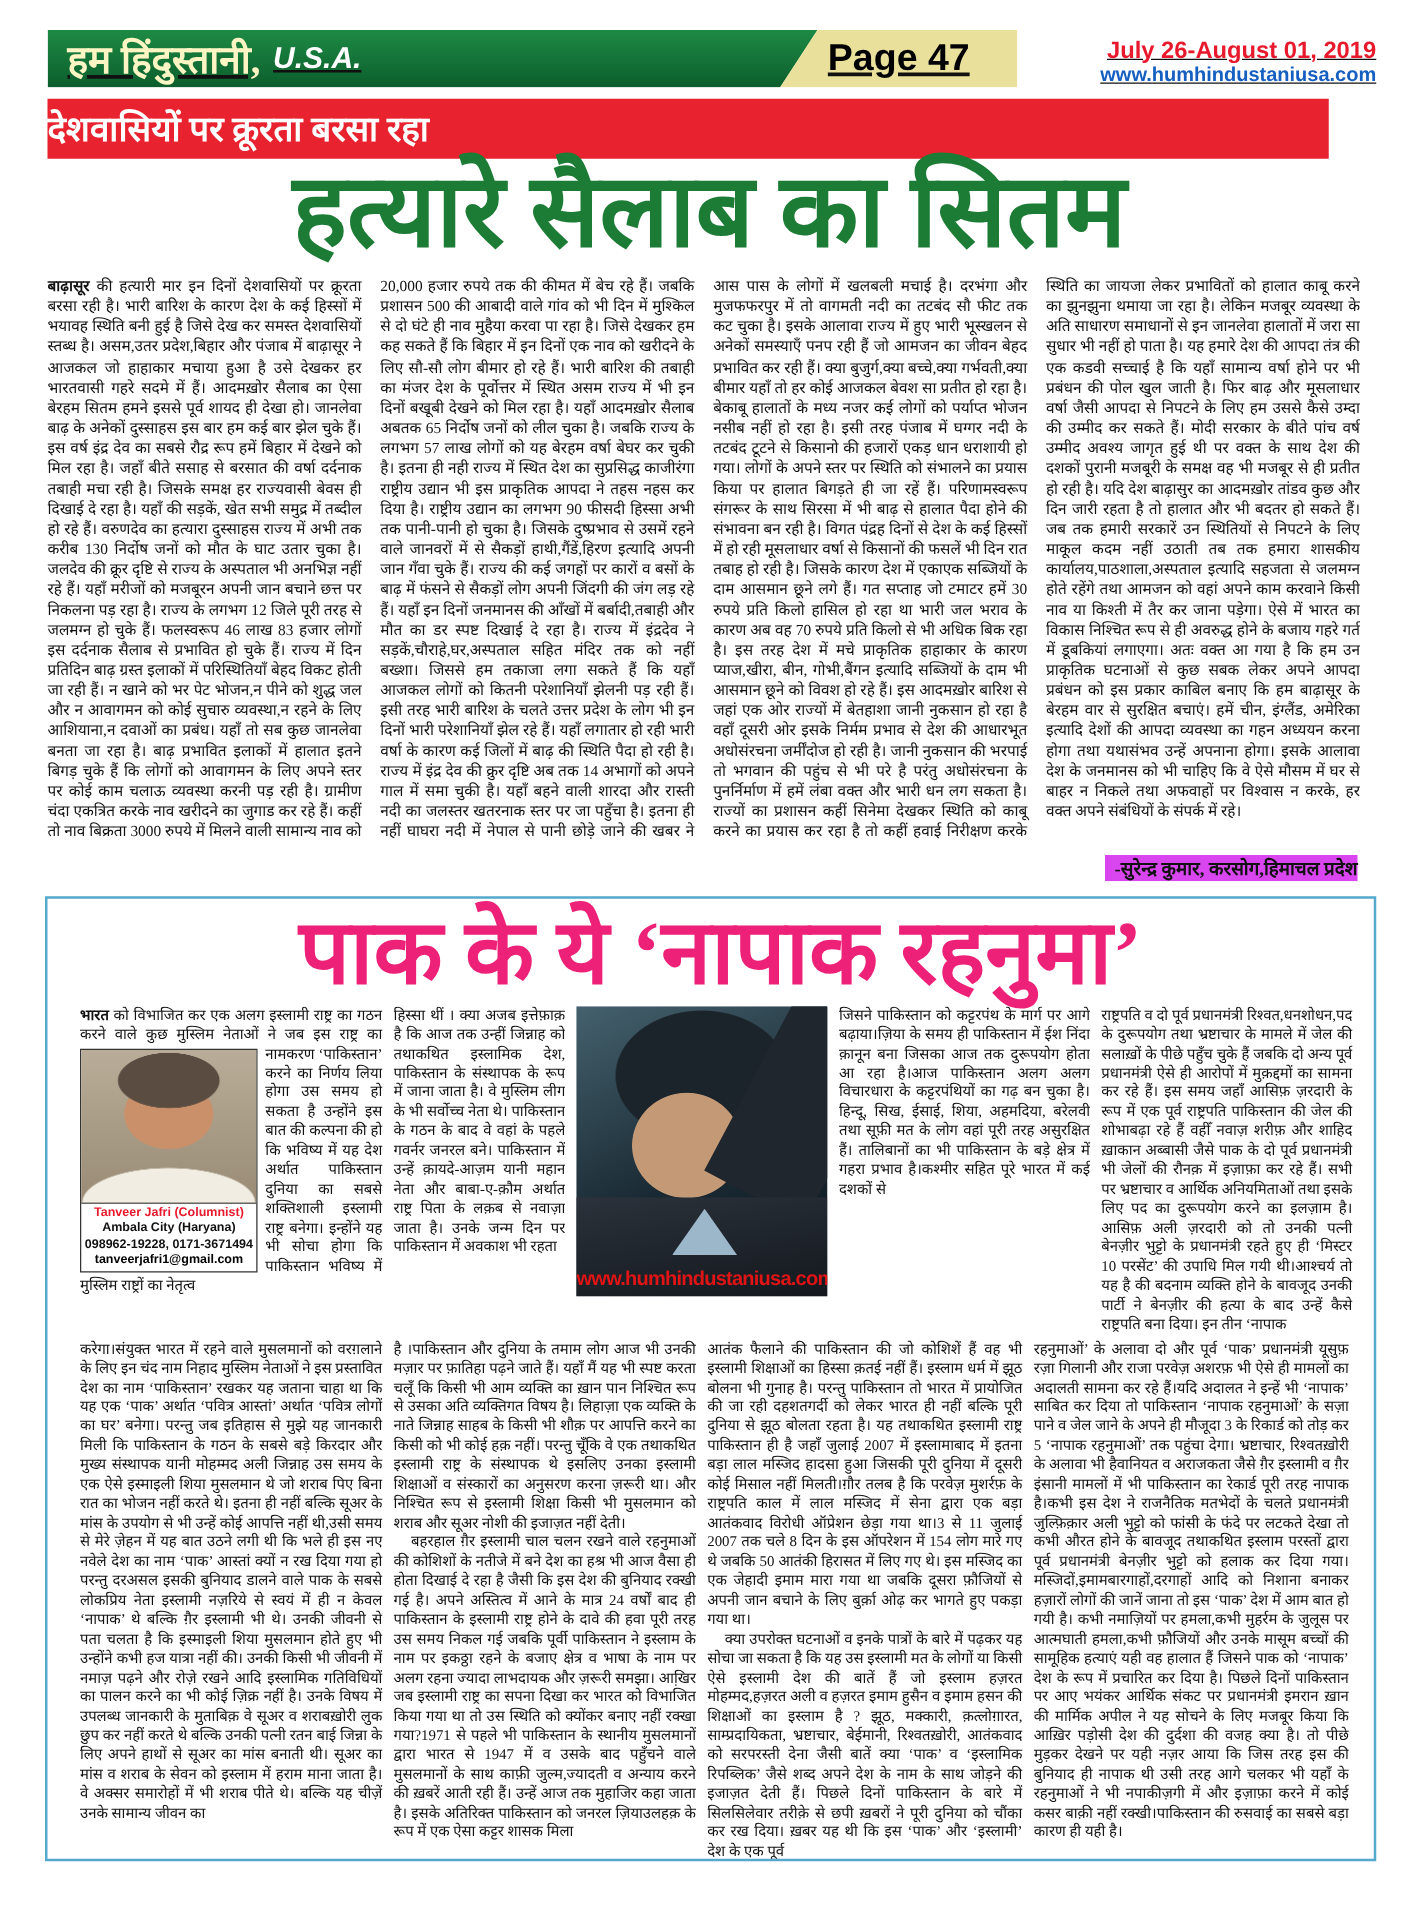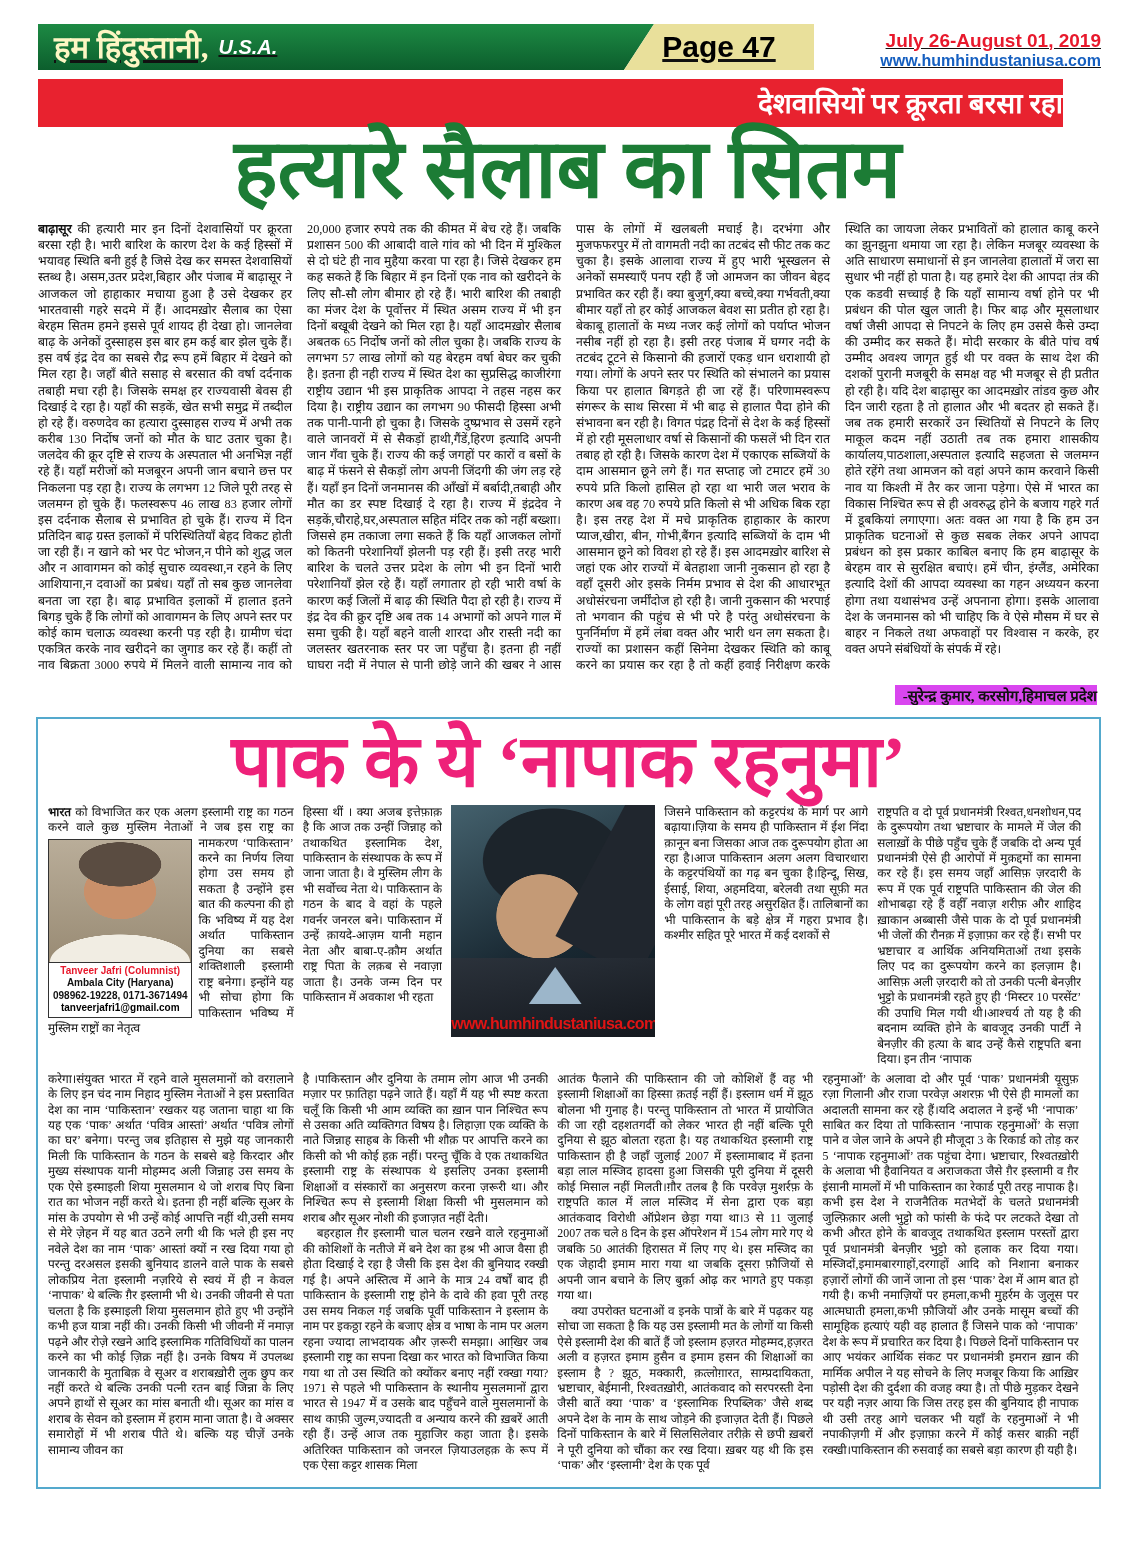--- a/index.html
+++ b/index.html
@@ -5,41 +5,41 @@
   html,body{margin:0;padding:0;background:#ffffff;}
   .page{position:relative;width:1135px;height:1544px;background:#fff;overflow:hidden;
         font-family:"Liberation Serif","DejaVu Serif",serif;color:#111;}
   
   .header{display:flex;justify-content:space-between;align-items:flex-end;margin:24px 34px 0 38px;text-decoration:underline;}
   .logo-band{display:flex;height:46px;}
   .logo-green{background:linear-gradient(#1d8a44,#0c5e2d);width:600px;
       clip-path:polygon(0 0,100% 0,calc(100% - 30px) 100%,0 100%);
       display:flex;align-items:center;padding-left:16px;}
   .logo-hindi{color:#fdf6c4;font-weight:bold;font-size:31px;line-height:1;}
-  .logo-usa{color:#ffffff;font-style:italic;font-weight:bold;font-size:20px;margin-left:10px;font-family:"Liberation Sans",sans-serif;}
+  .logo-usa{color:#ffffff;font-style:italic;font-weight:bold;font-size:24px;margin-left:10px;font-family:"Liberation Sans",sans-serif;}
   .page-box{background:#e9e09b;margin-left:-30px;width:190px;
       clip-path:polygon(30px 0,100% 0,100% 100%,0 100%);
       display:flex;align-items:center;justify-content:center;
       font-family:"Liberation Sans",sans-serif;font-weight:bold;font-size:30px;color:#000;}
   .issue-block{text-align:right;line-height:1.15;font-family:"Liberation Sans",sans-serif;margin-top:2px;}
   .issue-date{color:#e8192c;font-weight:bold;font-size:19px;}
   .issue-url{color:#155fc0;font-weight:bold;font-size:16px;text-decoration:none;display:block;}
   
-  .kicker{margin:9px 72px 0 38px;background:#e8222f;color:#fff;text-align:right;
+  .kicker{margin:9px 72px 0 38px;background:#e8222f;color:#fff;text-align:left;
       font-weight:bold;font-size:28px;padding:4px 0 6px 0;}
   .headline1{color:#1c7c35;text-align:center;font-weight:900;font-size:82px;line-height:1.0;
       margin:2px 0 0 0;letter-spacing:0px;white-space:nowrap;}
   
-  .a1-wrap{position:relative;margin:10px 36px 0 38px;height:484px;overflow:hidden;}
+  .a1-wrap{position:relative;margin:10px 47px 0 38px;height:484px;overflow:hidden;}
   .a1-cols{columns:4;column-gap:15px;height:484px;
       font-size:12.3px;line-height:1.315;text-align:justify;}
   .lead-word{font-weight:bold;}
   .a1-sign{position:absolute;right:2px;bottom:0;background:#d946ef;font-weight:bold;font-size:15px;padding-left:8px;}
   
-  .a2-frame{margin:12px 34px 0 36px;border:2px solid #54a9cd;padding:4px 10px 8px 10px;height:772px;
+  .a2-frame{margin:12px 34px 0 36px;border:2px solid #54a9cd;padding:4px 10px 8px 26px;height:772px;
       box-sizing:border-box;overflow:hidden;}
   .headline2{color:#ee2179;text-align:center;font-weight:900;font-size:72px;line-height:1.05;
       margin:2px 0 4px 0;white-space:nowrap;}
   .a2-zone{display:flex;gap:9px;}
   .z1{height:262px;margin-top:4px;}
   .z2{height:438px;margin-top:5px;}
   .a2col{flex:0 0 auto;overflow:hidden;height:100%;font-size:11.9px;line-height:1.3;text-align:justify;}
   .w-a1{width:23.6%;}.w-b1{width:13.4%;}.w-p1{width:19.6%;}.w-c1{width:19.6%;}.w-d1{width:19.6%;}
   .w-a2{width:23.6%;}.w-b2{width:23.6%;}.w-c2{width:24.6%;}.w-d2{width:24.6%;}
   .a2col p{margin:0;}

